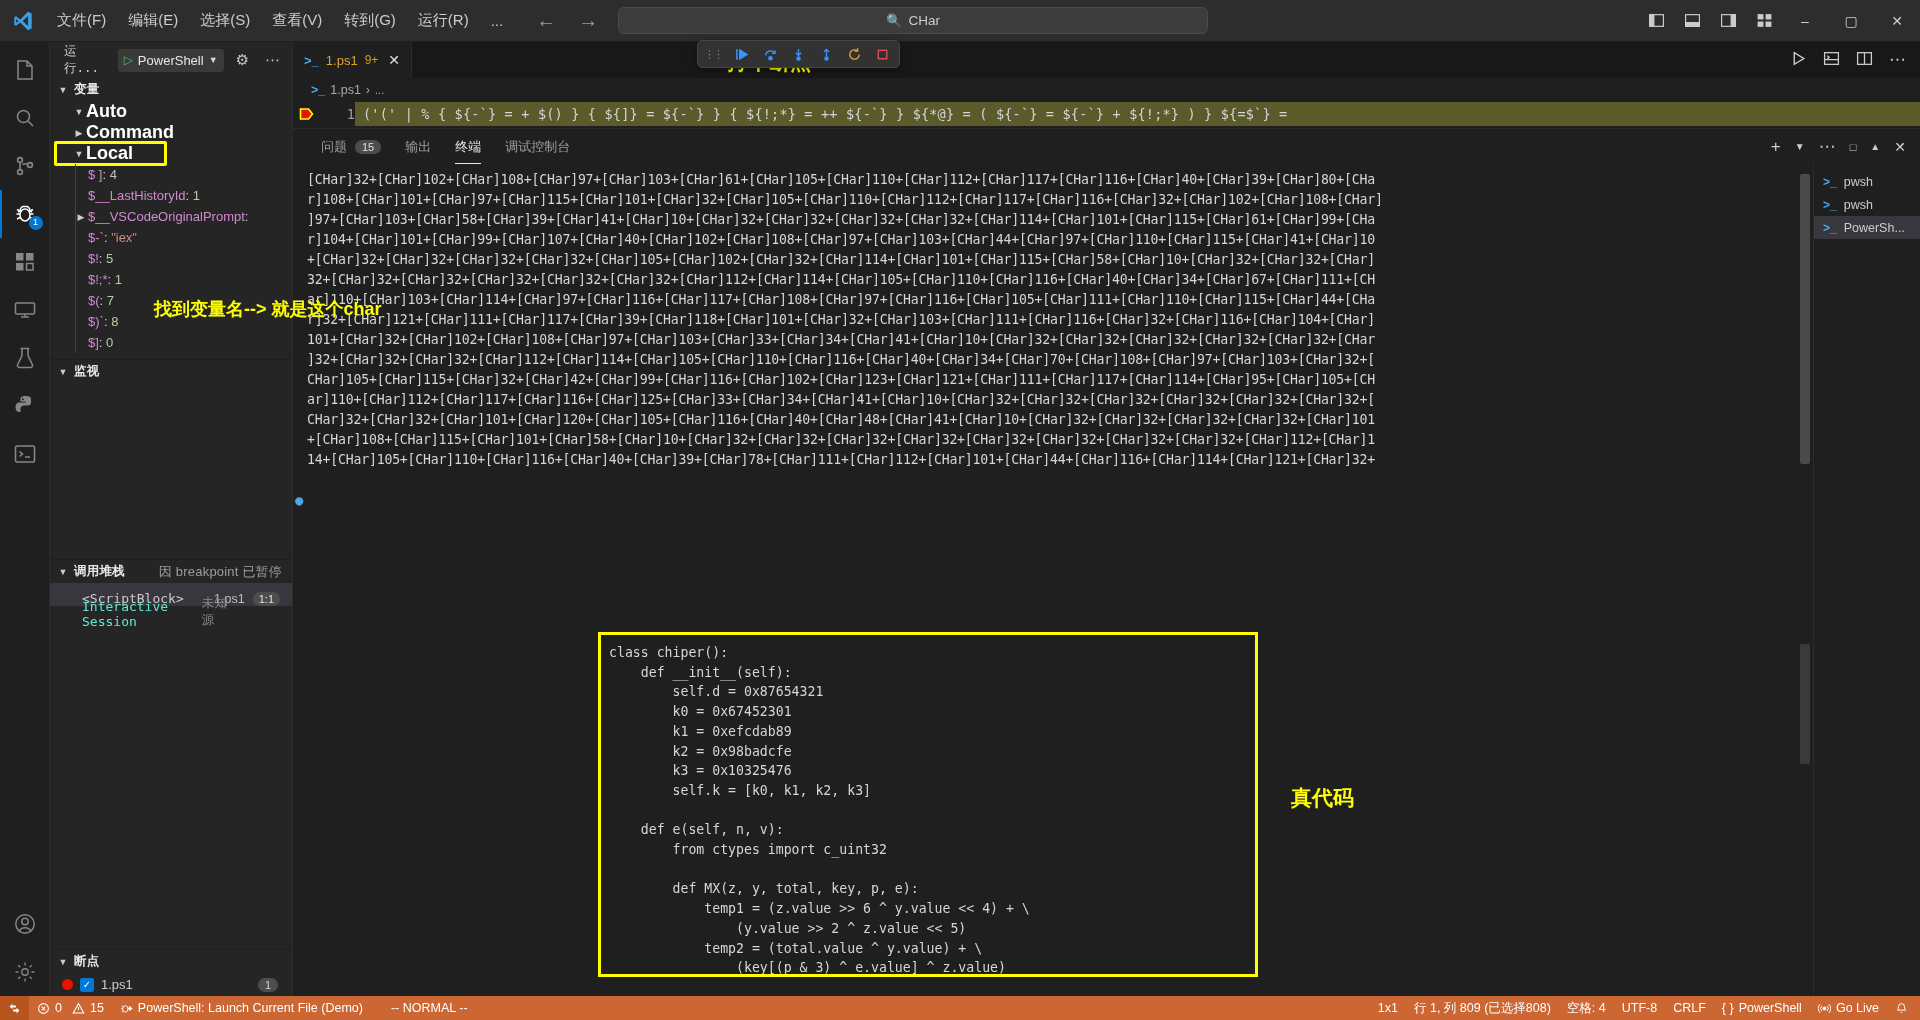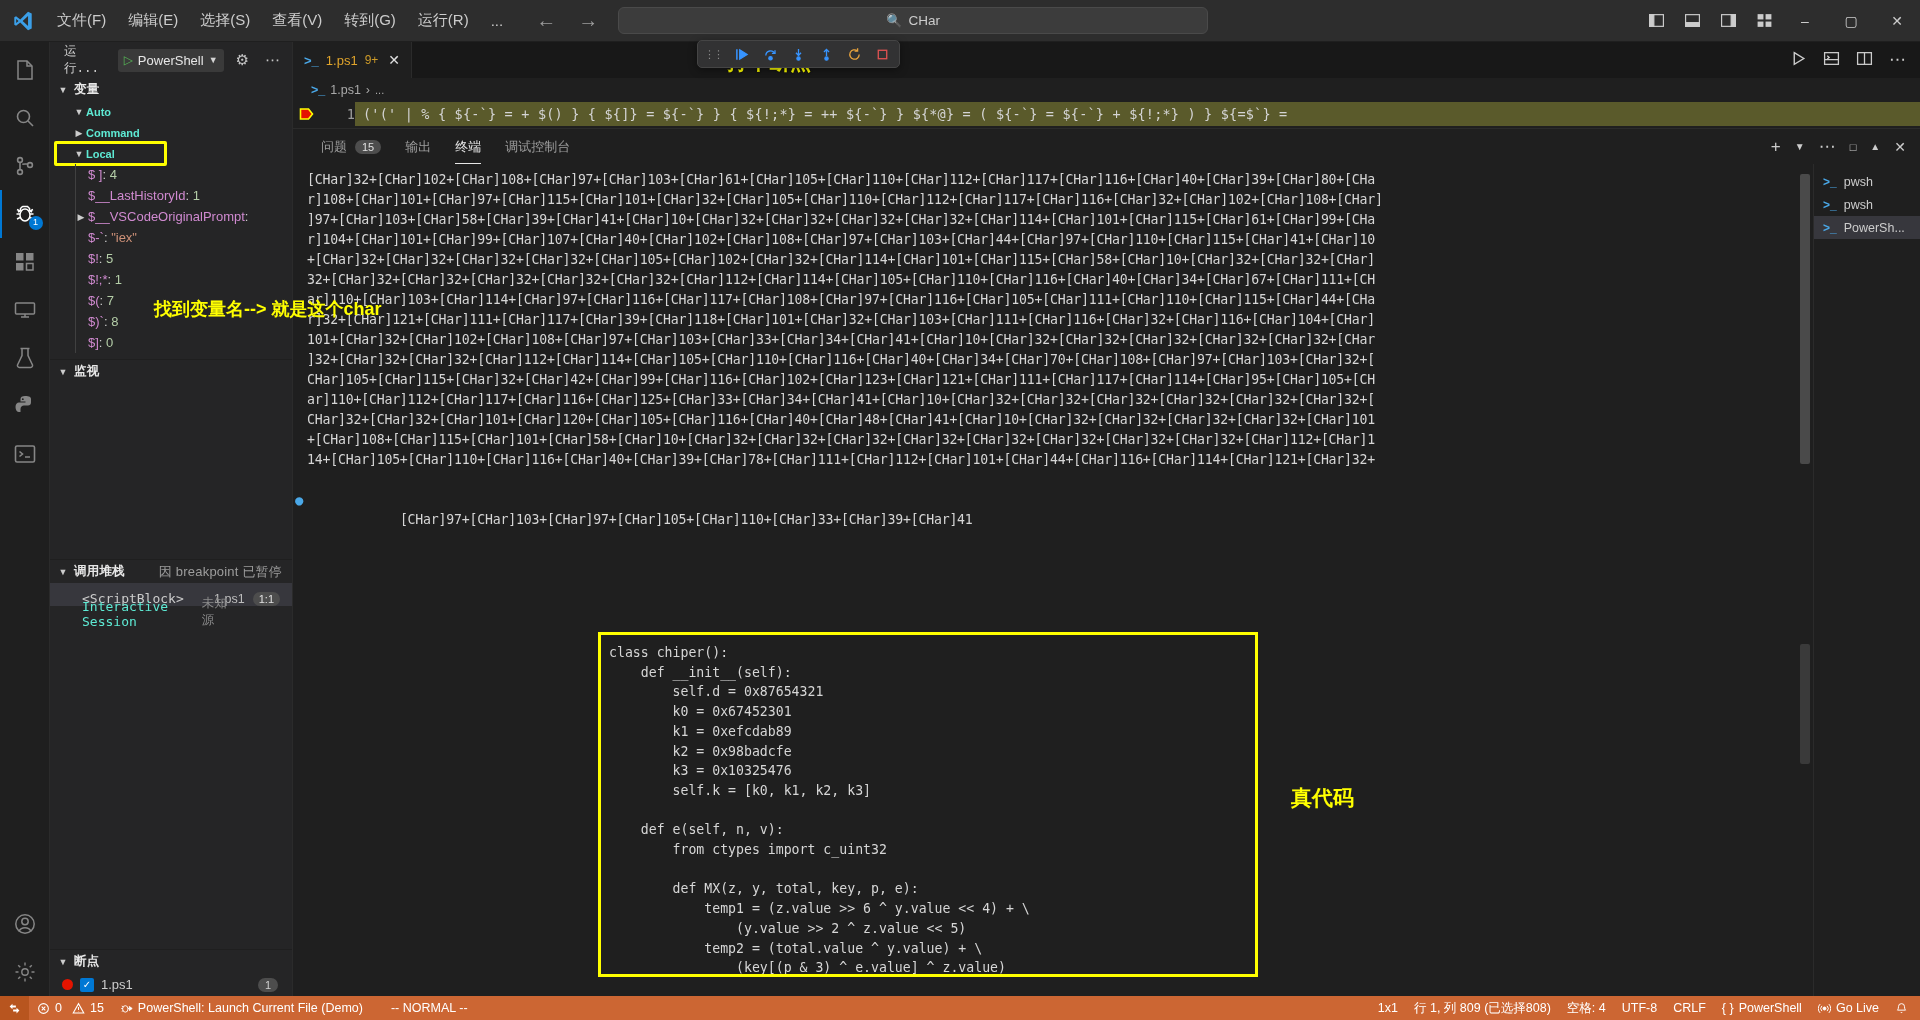--- a/index.html
+++ b/index.html
@@ -81,21 +81,21 @@
     position:relative;
   }
   .twisty{ font-size:9px; width:14px; text-align:center; color:#cccccc; }
   .section-head .sub{ font-weight:normal; font-size:13px; color:#9d9d9d; margin-left:auto; padding-right:10px;}
 
   .tree-row{ height:21px; display:flex; align-items:center; font-size:13px; padding-left:6px;
              white-space:nowrap; }
   .tree-row .twisty{ font-size:9px; }
   .lvl1{ padding-left:22px; }
   .lvl2{ padding-left:38px; }
-  .scope{ font-weight:bold; color:#5eead4; font-size:11px; }
+  .scope{ font-weight:bold; color:#ffffff; font-size:18px; }
   .vname{ color:#d08ad0; }
   .vnum{ color:#b5cea8; }
   .vstr{ color:#ce9178; }
   .vsep{ color:#cccccc; }
   #local-highlight{
     position:absolute; left:4px; top:-2px; width:113px; height:25px;
     border:3px solid #ffff00; border-radius:2px; pointer-events:none;
   }
   .var-guide{ position:absolute; left:25px; top:0; bottom:0; width:1px; background:#404040; }
 
@@ -617,21 +617,20 @@
 r]32+[CHar]121+[CHar]111+[CHar]117+[CHar]39+[CHar]118+[CHar]101+[CHar]32+[CHar]103+[CHar]111+[CHar]116+[CHar]32+[CHar]116+[CHar]104+[CHar]
 101+[CHar]32+[CHar]102+[CHar]108+[CHar]97+[CHar]103+[CHar]33+[CHar]34+[CHar]41+[CHar]10+[CHar]32+[CHar]32+[CHar]32+[CHar]32+[CHar]32+[CHar
 ]32+[CHar]32+[CHar]32+[CHar]112+[CHar]114+[CHar]105+[CHar]110+[CHar]116+[CHar]40+[CHar]34+[CHar]70+[CHar]108+[CHar]97+[CHar]103+[CHar]32+[
 CHar]105+[CHar]115+[CHar]32+[CHar]42+[CHar]99+[CHar]116+[CHar]102+[CHar]123+[CHar]121+[CHar]111+[CHar]117+[CHar]114+[CHar]95+[CHar]105+[CH
 ar]110+[CHar]112+[CHar]117+[CHar]116+[CHar]125+[CHar]33+[CHar]34+[CHar]41+[CHar]10+[CHar]32+[CHar]32+[CHar]32+[CHar]32+[CHar]32+[CHar]32+[
 CHar]32+[CHar]32+[CHar]101+[CHar]120+[CHar]105+[CHar]116+[CHar]40+[CHar]48+[CHar]41+[CHar]10+[CHar]32+[CHar]32+[CHar]32+[CHar]32+[CHar]101
 +[CHar]108+[CHar]115+[CHar]101+[CHar]58+[CHar]10+[CHar]32+[CHar]32+[CHar]32+[CHar]32+[CHar]32+[CHar]32+[CHar]32+[CHar]32+[CHar]112+[CHar]1
 14+[CHar]105+[CHar]110+[CHar]116+[CHar]40+[CHar]39+[CHar]78+[CHar]111+[CHar]112+[CHar]101+[CHar]44+[CHar]116+[CHar]114+[CHar]121+[CHar]32+</div>
           <div id="term-text" class="lastline" style="position:relative;">
             <span id="term-bullet">●</span>
-            <span>[CHar]97+[CHar]103+[CHar]97+[CHar]105+[CHar]110+[CHar]33+[CHar]39+[CHar]41</span>
           </div>
           <div id="term-scroll"></div>
           <div id="term-scroll2"></div>
           <div id="codebox">
             <pre>class chiper():
     def __init__(self):
         self.d = 0x87654321
         k0 = 0x67452301
         k1 = 0xefcdab89
         k2 = 0x98badcfe

